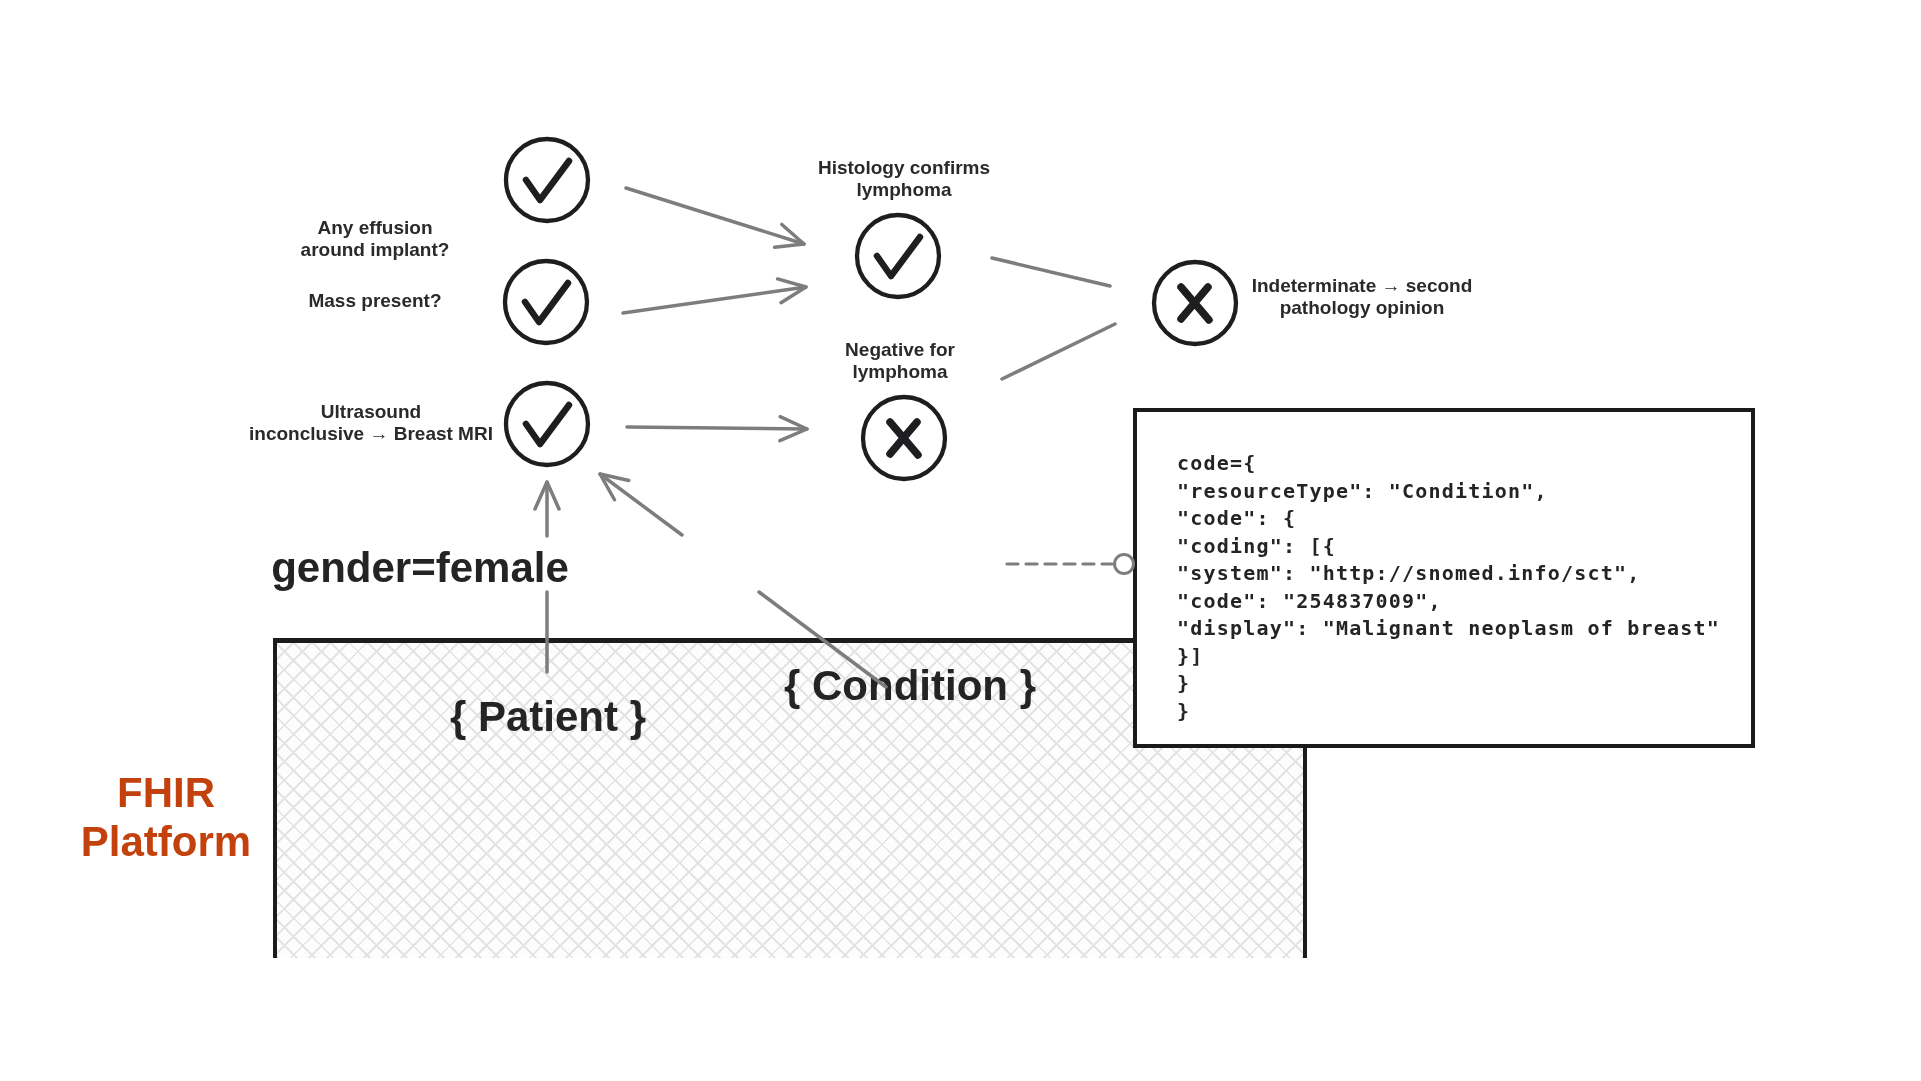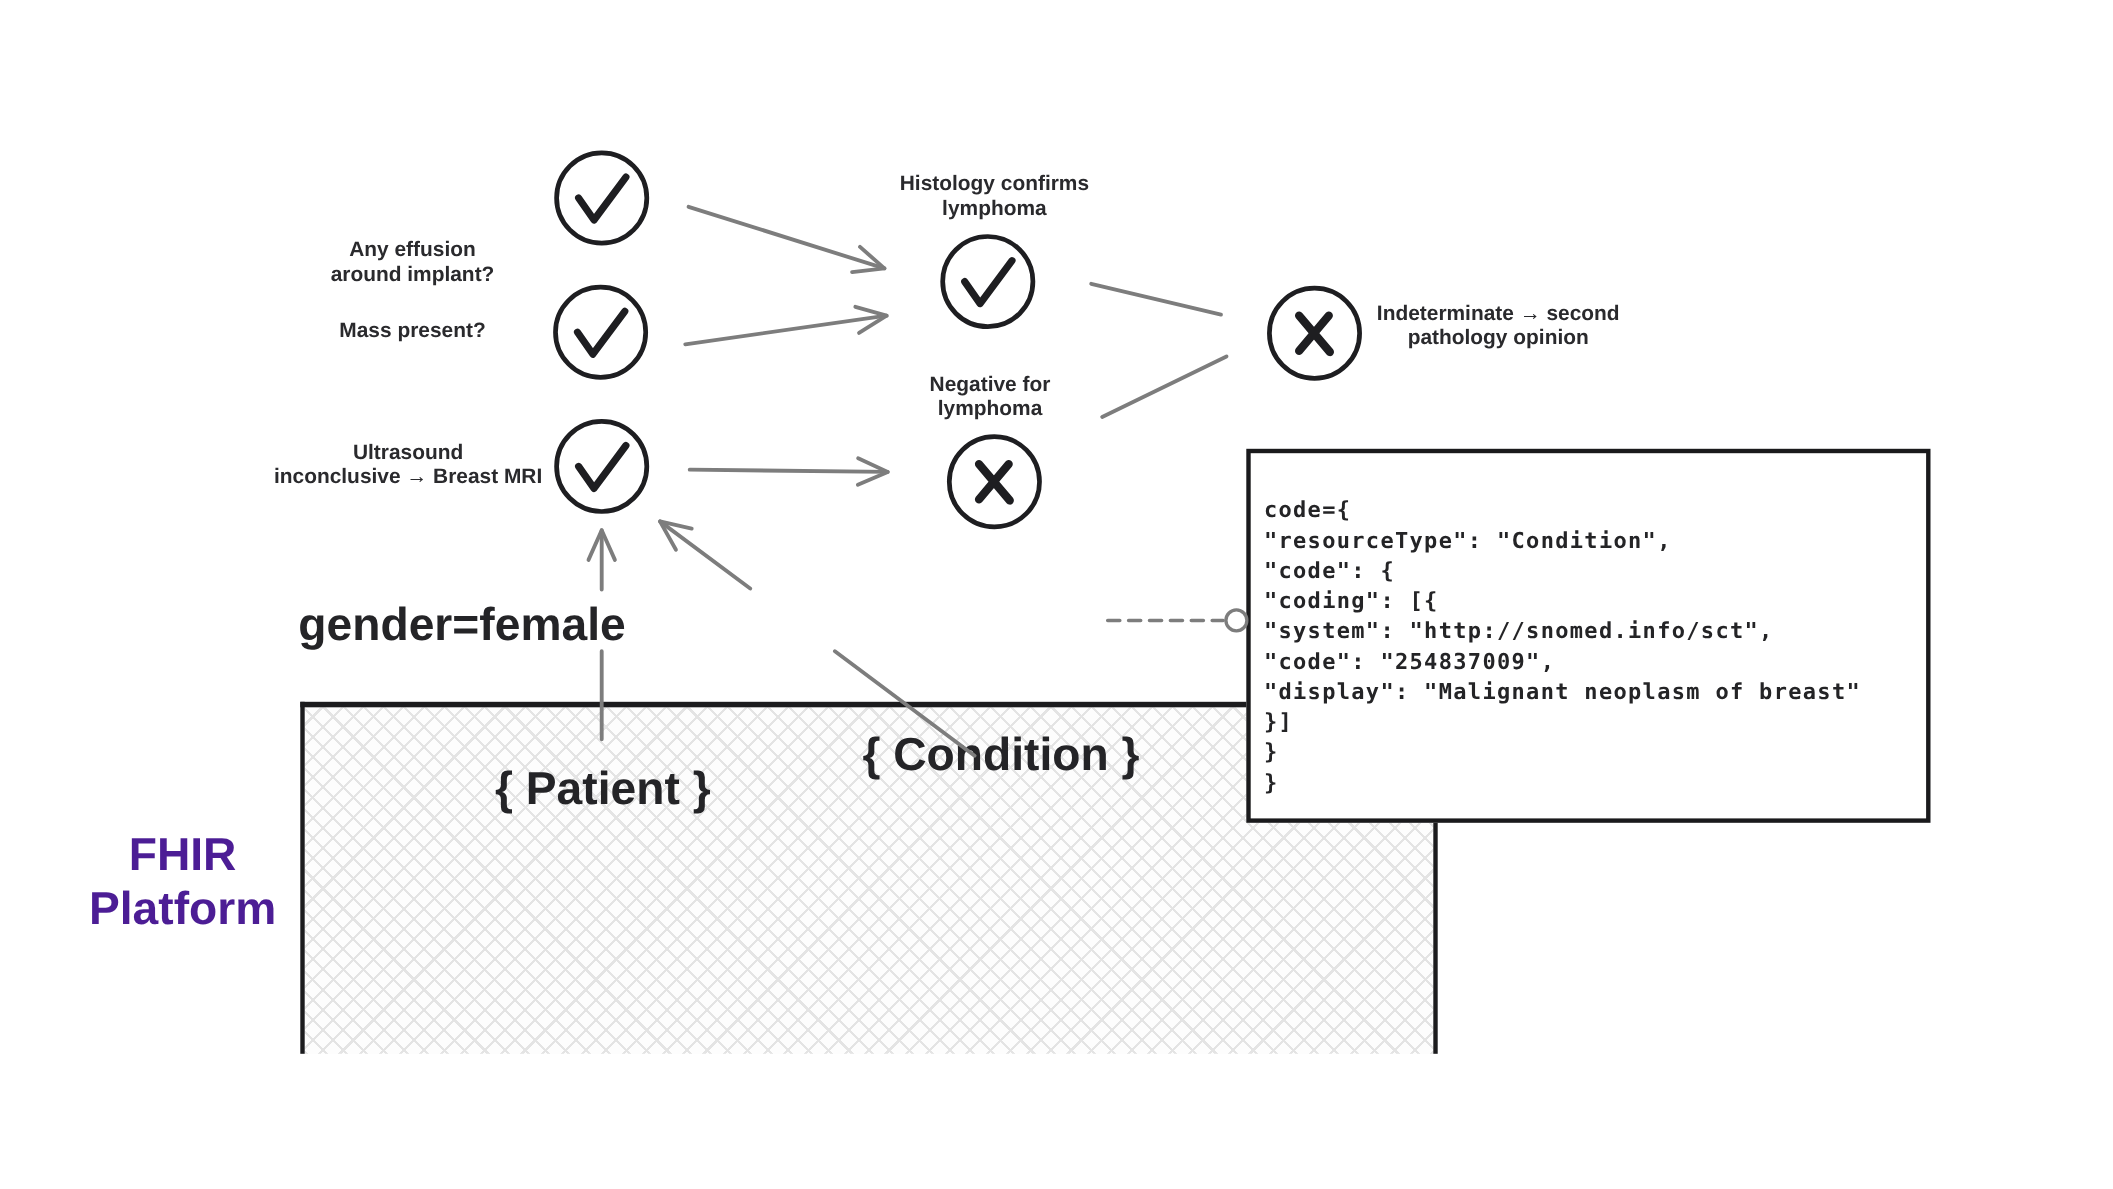--- a/index.html
+++ b/index.html
@@ -11,38 +11,38 @@
     position:absolute; transform:translate(-50%,-50%); text-align:center;
     font-weight:700; font-size:19px; line-height:22px; color:#2a2a2d;
     white-space:nowrap; z-index:4;
   }
   .biglabel {
     position:absolute; transform:translate(-50%,-50%); font-weight:700;
     font-size:42px; color:#242427; white-space:nowrap; z-index:4;text-align:center;
   }
   .fhirlabel {
     position:absolute; transform:translate(-50%,-50%); font-weight:700;
-    font-size:42px; line-height:49px; color:#4c1d95; text-align:center;
-    white-space:nowrap; z-index:4;
+    font-size:42px; line-height:49px; color:#c2410c; text-align:center;
+    white-space:nowrap; z-index:4;margin-top:16px;
   }
   .platform {
     position:absolute; left:273px; top:638px; width:1034px; height:320px;
     box-sizing:border-box;
     border-top:5px solid #1c1c1e; border-left:4px solid #1c1c1e;
     border-right:4px solid #1c1c1e; border-bottom:none;
     background-color:#fdfdfd;
     background-image:
       repeating-linear-gradient(45deg,  #e4e4e4 0px, #e4e4e4 2px, transparent 2px, transparent 13px),
       repeating-linear-gradient(-45deg, #e4e4e4 0px, #e4e4e4 2px, transparent 2px, transparent 13px);
     z-index:1;
   }
   .codebox {
     position:absolute; left:1133px; top:408px; width:622px; height:340px;
     box-sizing:border-box; background:#ffffff; border:4px solid #1a1a1c;
-    padding:38px 0 0 12px; z-index:3;
+    padding:38px 0 0 40px; z-index:3;
   }
   .codeline {
     font-family:"DejaVu Sans Mono",monospace; font-weight:700;
     font-size:20px; line-height:27.5px; letter-spacing:1.2px;
     color:#242426; white-space:pre;
   }
   .node { position:absolute; width:96px; height:96px; z-index:6; }
   .arrows { position:absolute; left:0; top:0; z-index:5; pointer-events:none; }
 </style>
 </head>

